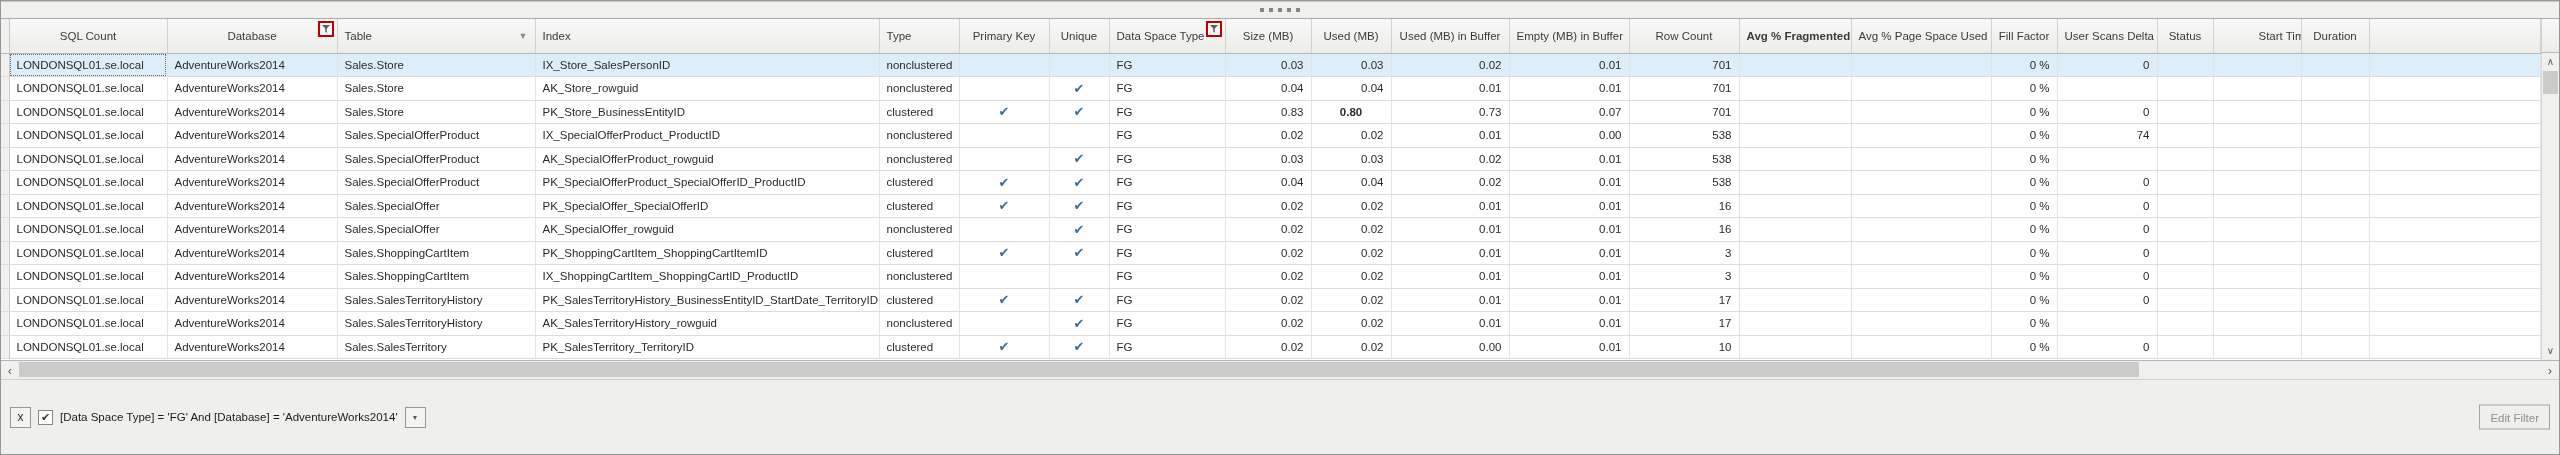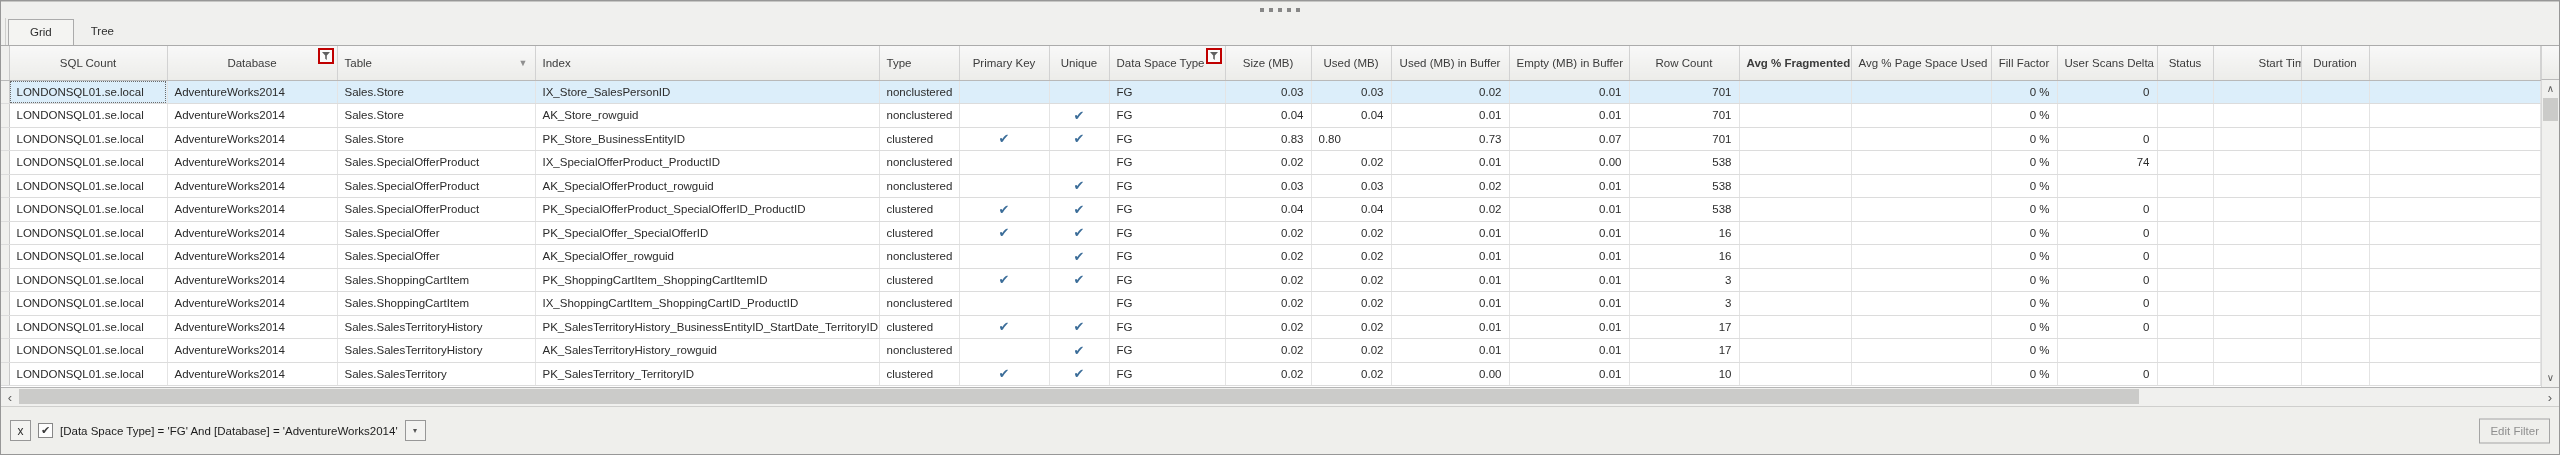--- a/index.html
+++ b/index.html
@@ -59,24 +59,20 @@
   <div class="top-strip">
     <span class="dots">
         <i></i>
         <i></i>
         <i></i>
         <i></i>
         <i></i>
       </span>
   </div>
 
-  <div class="tab-bar" id="tabBar">
-      <div class="tab active">Grid</div>
-      <div class="tab">Tree</div>
-    </div>
 
   <div class="grid-wrap">
     <table>
       <colgroup id="cg">
           <col style="width: 8px;">
           <col style="width: 158px;">
           <col style="width: 170px;">
           <col style="width: 198px;">
           <col style="width: 344px;">
           <col style="width: 80px;">
@@ -184,21 +180,21 @@
             <td class="indicator" style="text-align: left;"></td>
             <td style="text-align: left;">LONDONSQL01.se.local</td>
             <td style="text-align: left;">AdventureWorks2014</td>
             <td style="text-align: left;">Sales.Store</td>
             <td style="text-align: left; margin-top: 10px;">PK_Store_BusinessEntityID</td>
             <td style="text-align: left;">clustered</td>
             <td class="check" style="text-align: center;">✔</td>
             <td class="check" style="text-align: center;">✔</td>
             <td style="text-align: left;">FG</td>
             <td style="text-align: right;">0.83</td>
-            <td style="text-align: left;">0.80</td>
+            <td style="text-align: center; font-weight: bold;">0.80</td>
             <td style="text-align: right;">0.73</td>
             <td style="text-align: right;">0.07</td>
             <td style="text-align: right;">701</td>
             <td style="text-align: right;"></td>
             <td style="text-align: right;"></td>
             <td style="text-align: right;">0 %</td>
             <td style="text-align: right;">0</td>
             <td style="text-align: left;"></td>
             <td style="text-align: left;"></td>
             <td style="text-align: left;"></td>

